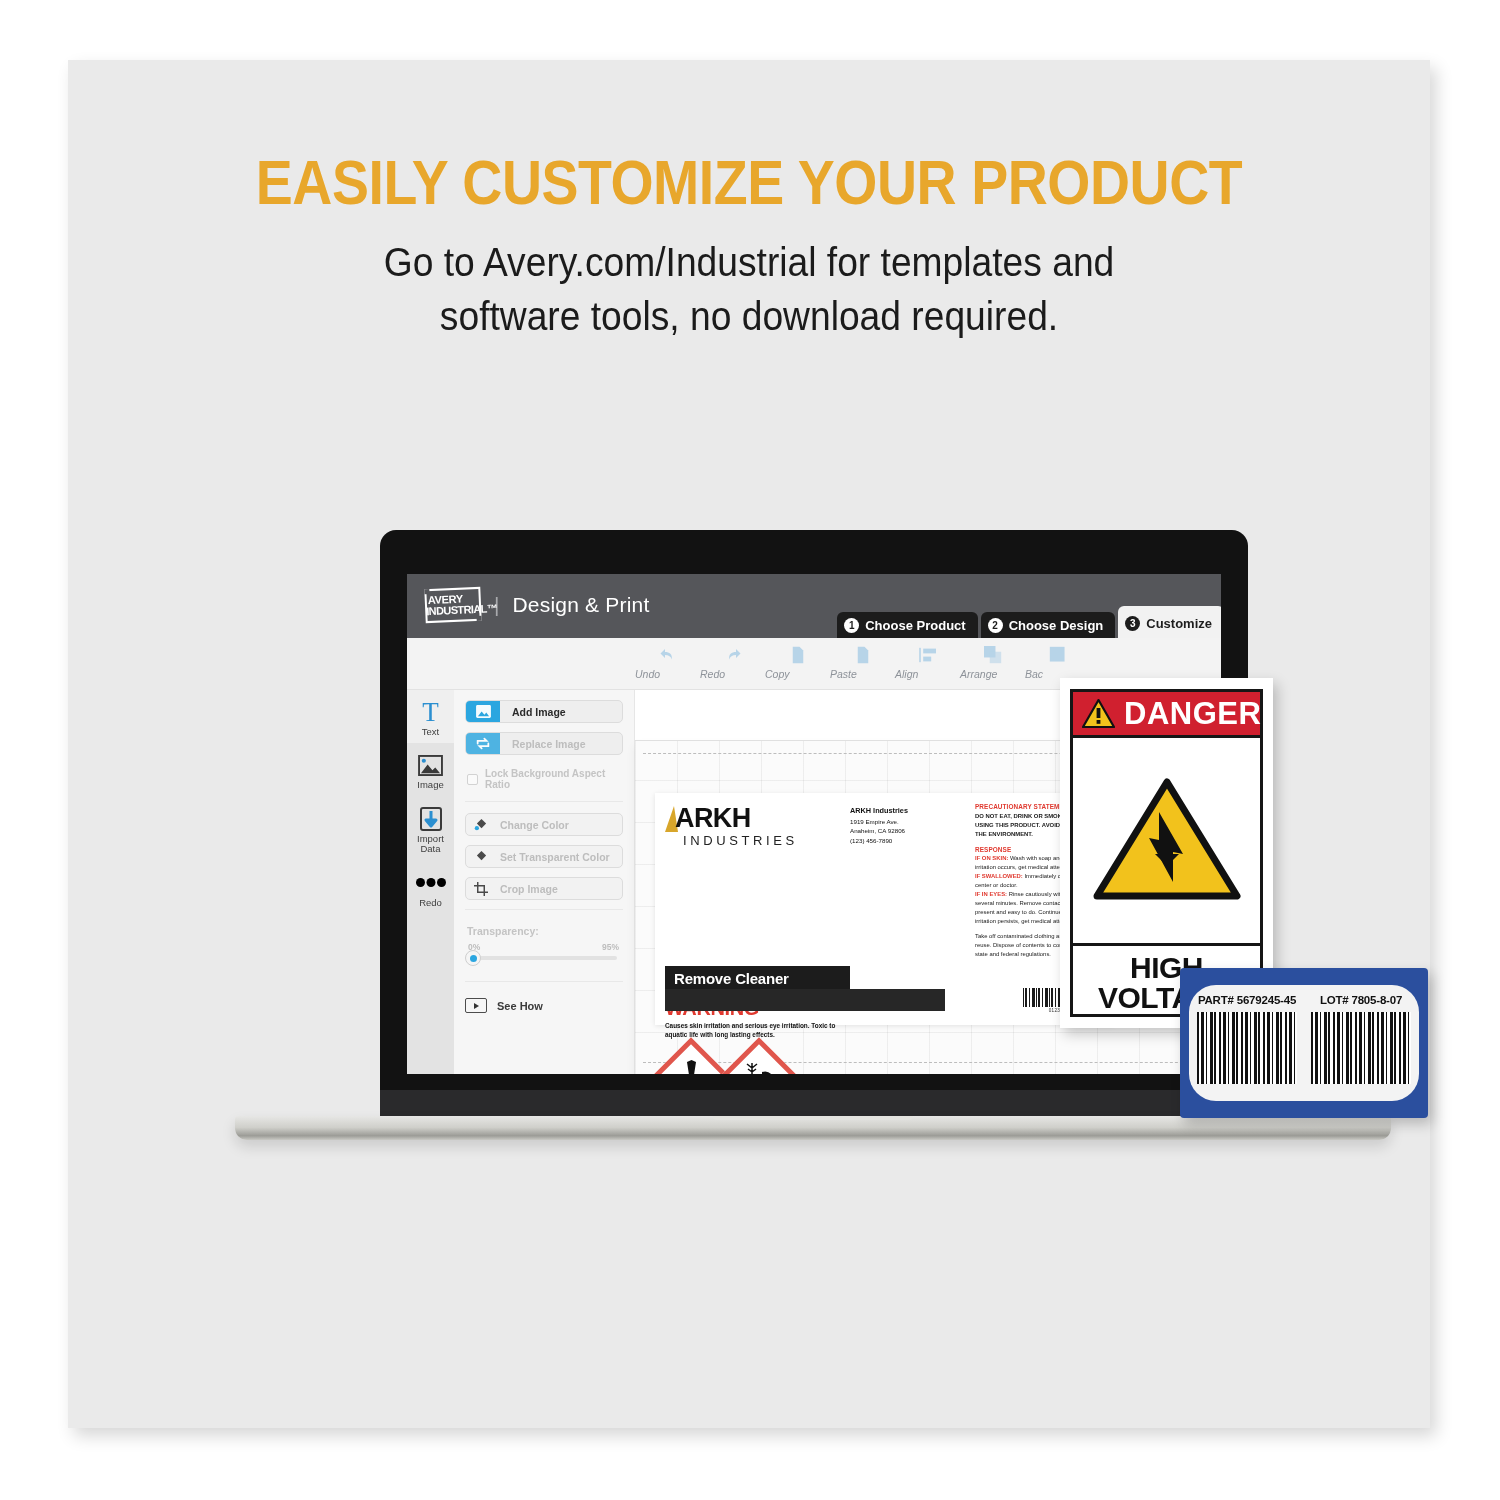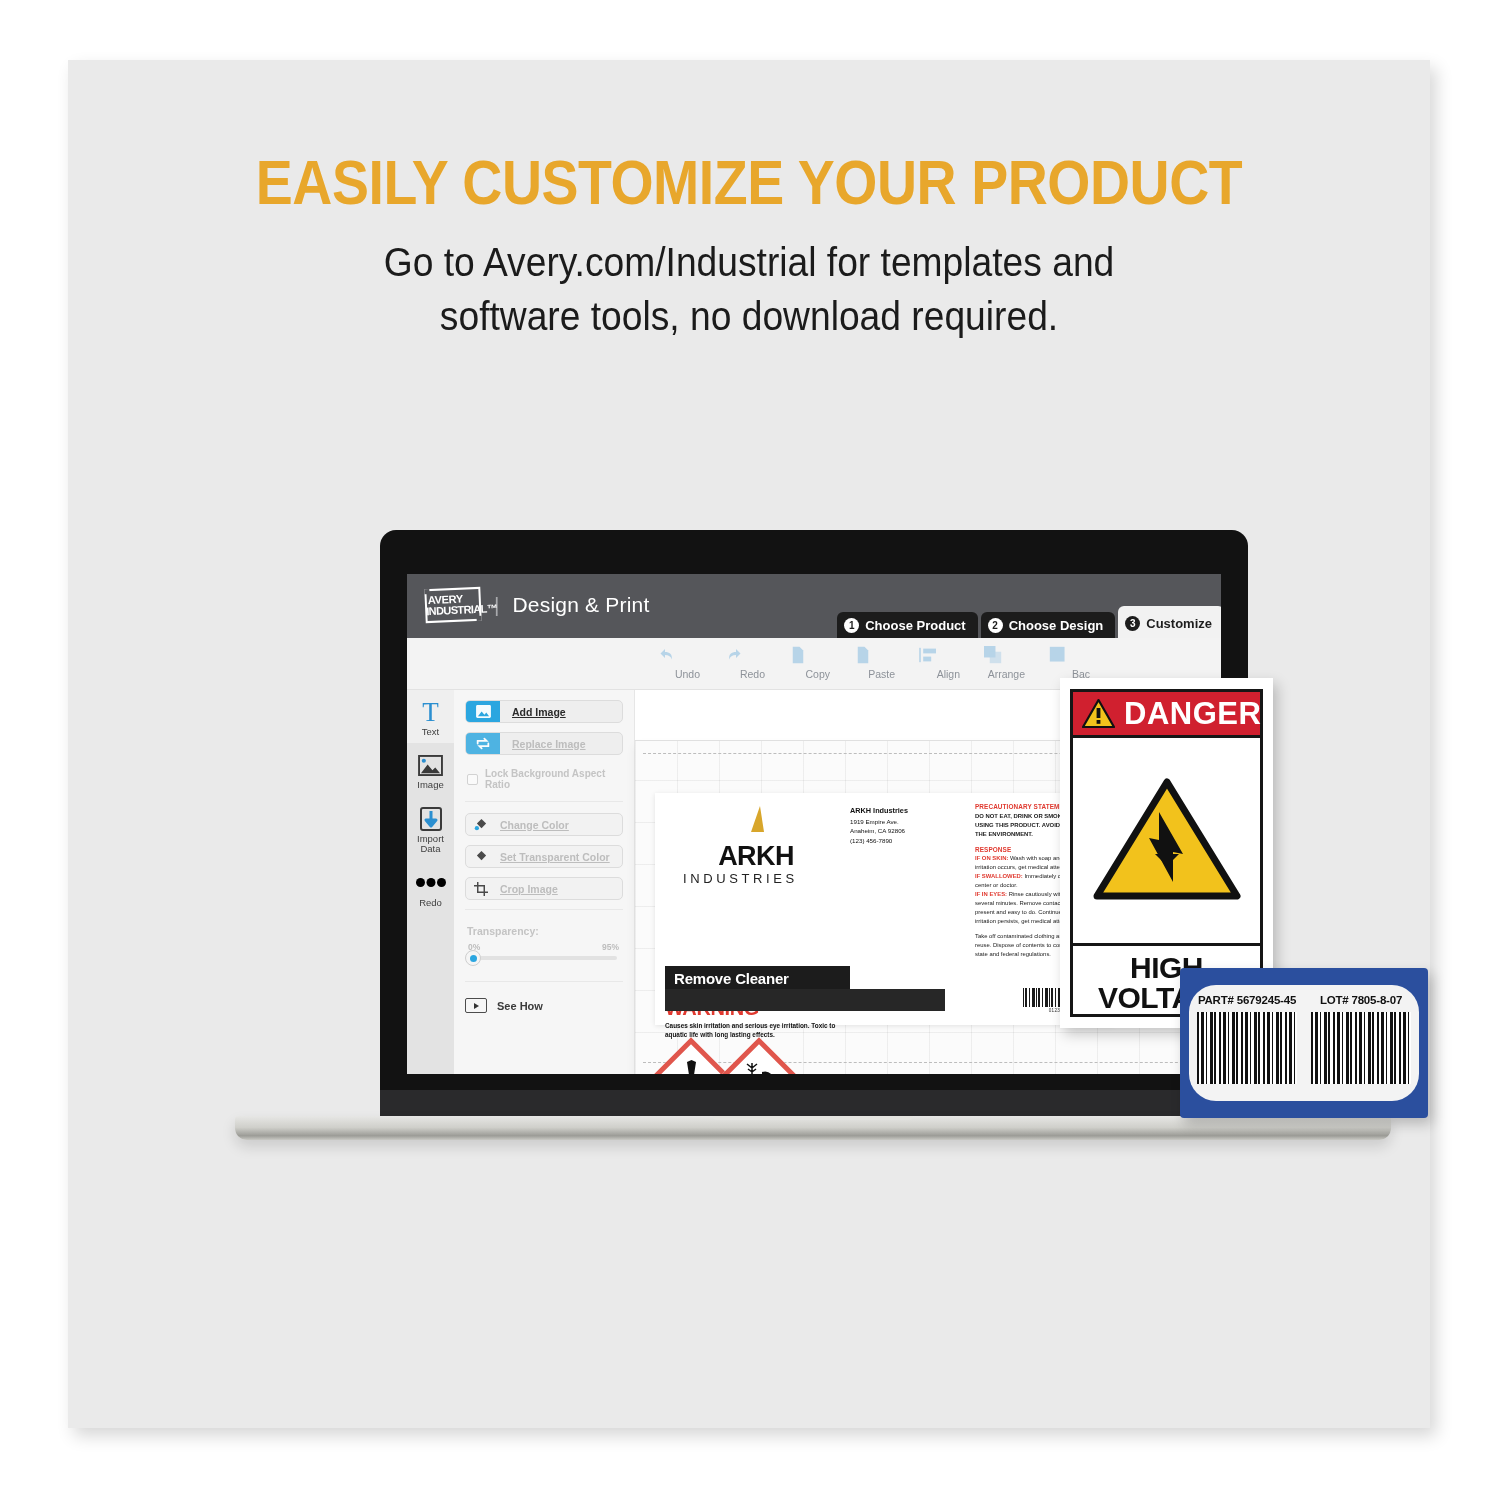--- a/index.html
+++ b/index.html
@@ -119,21 +119,21 @@
   }
   .step.inactive .step-num{ background:#fff; color:#1c1c1c; }
   .step.active .step-num{ background:#1c1c1c; color:#fff; }
 
   
   #toolbar {
     position:absolute; left:0; top:64px; width:100%; height:52px;
     background:#f3f3f3; border-bottom:1px solid #e2e2e2;
     display:flex; align-items:flex-start; padding-left:228px; padding-top:4px;
   }
-  .tool { width:65px; text-align:right; color:#8d9299; font-size:10.5px; }
+  .tool { width:65px; text-align:left; color:#8d9299; font-size:10.5px;font-style:italic; }
   .tool .ic { height:26px; display:flex; align-items:center; justify-content:center; }
   .tool svg { fill:#b7d4e8; }
 
   
   #rail {
     position:absolute; left:0; top:116px; width:47px; bottom:0;
     background:#e3e3e3;
   }
   .rail-item {
     width:47px; padding:7px 0 6px; text-align:center;
@@ -151,21 +151,21 @@
   .pbtn {
     height:23px; margin-bottom:9px; border-radius:5px;
     background:#eeeeee; border:1px solid #dcdcdc;
     display:flex; align-items:center; font-size:10.5px; color:#bdbdbd; font-weight:bold;
     overflow:hidden;
   }
   .pbtn .chip {
     width:34px; height:100%; background:#2ba6e0;
     display:flex; align-items:center; justify-content:center; color:#fff; flex:none;
   }
-  .pbtn .lbl { padding-left:12px;text-decoration:underline; }
+  .pbtn .lbl { padding-left:12px; }
   .pbtn.active .lbl { color:#2a2a2a; }
   .pbtn.faint .chip { background:#2ba6e0; opacity:.82; }
   .pbtn.plain { background:#f2f2f2; }
   .pbtn.plain .gic { width:30px; display:flex; align-items:center; justify-content:center; flex:none; }
   .prow { display:flex; align-items:center; gap:7px; font-size:10px; color:#c4c4c4; padding:4px 0 9px 2px; font-weight:bold;}
   .cbox { width:11px;height:11px;border:1px solid #d2d2d2;background:#fafafa;border-radius:2px; flex:none;}
   .sep { height:1px; background:#e8e8e8; margin:2px 0 11px; }
   #transp-label{ font-size:10.5px; color:#c4c4c4; font-weight:bold; padding:4px 0 8px 2px;}
   #slider-row{ position:relative; height:22px; }
   #slider-track{ position:absolute; left:6px; right:6px; top:11px; height:4px; background:#e2e2e2; border-radius:2px;}
@@ -198,21 +198,21 @@
 
   
   #label-card {
     position:absolute; left:20px; top:52px; width:460px; height:232px;
     background:#fff;
     box-shadow:0 1px 5px rgba(0,0,0,.1);
     padding:9px 10px 0 10px;
   }
   #lbl-top { display:flex; }
   #lbl-left { width:185px; }
-  #arkh-logo { display:flex; align-items:center; gap:12px; padding-top:3px;flex-direction:column; }
+  #arkh-logo { display:flex; align-items:flex-end; gap:0px; padding-top:3px; }
   #arkh-wedge{
     width:0;height:0;border-bottom:26px solid #d8a62b;
     border-left:9px solid transparent; border-right:4px solid transparent; margin-top:1px;
   }
   #arkh-name { font-size:27px; font-weight:bold; color:#111; letter-spacing:-.6px; line-height:.95; margin-left:-3px; }
   #arkh-sub { font-size:13px; letter-spacing:3.6px; color:#222; margin-top:1px; padding-left:18px; font-weight:400;}
   #lbl-addr { width:115px; font-size:6.2px; line-height:1.5; color:#111; padding-top:4px; }
   #lbl-addr b{ font-size:7.3px; }
   #lbl-right { flex:1; padding-left:10px; font-size:5.9px; line-height:1.52; color:#1a1a1a; }
   .red-h { color:#e0392f; font-weight:bold; font-size:6.4px; letter-spacing:.1px; }

